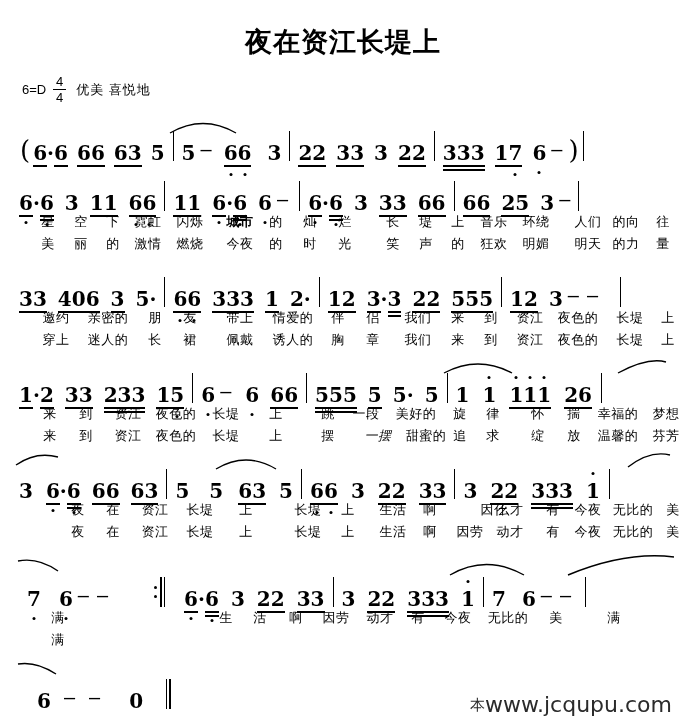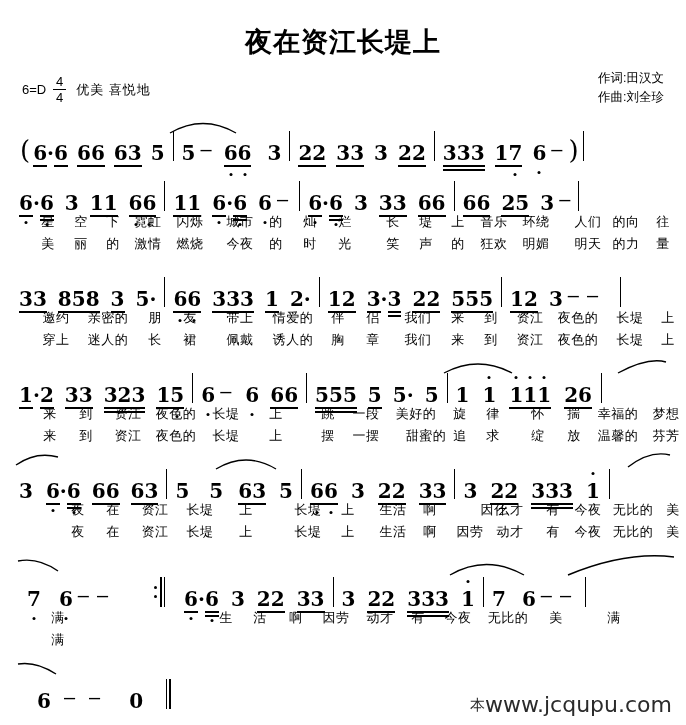--- a/index.html
+++ b/index.html
@@ -97,24 +97,20 @@
 <div class="hdr">
   <div class="hdr-left">
     <span class="keysig">6=D</span>
     <span class="meter">
       <span class="num">4</span>
       <span class="bar"></span>
       <span class="den">4</span>
     </span>
     <span class="mood">优美 喜悦地</span>
   </div>
-  <div class="hdr-right">
-    <div>作词:田汉文</div>
-    <div>作曲:刘全珍</div>
-  </div>
 </div>
 
 <div class="system" style="margin-top:2px;">
   <svg class="slur" style="left:150px;top:-4px;" width="70" height="18">
       <path d="M2,16 Q35,-3 68,16" stroke="#000" fill="none" stroke-width="1.4"></path>
     </svg>
   <div class="noterow">
     <span class="paren">(</span>
     <span class="measure">
       <span class="note"><span class="grp u1">6</span><span class="dotr">·</span><span class="grp u1">6</span></span>
@@ -178,21 +174,21 @@
       <span class="dash">–</span>
     </span>
     <span class="barline" style="margin-left:4px;"></span>
   </div>
   <div class="lyricrow">
       <span style="left: 30px;">星</span>
       <span style="left: 63px;">空</span>
       <span style="left: 95px;">下</span>
       <span style="left: 130px;">霓虹</span>
       <span style="left: 172px;">闪烁</span>
-      <span style="left: 222px;">城市</span>
+      <span style="left: 222px; font-weight: bold;">城市</span>
       <span style="left: 258px;">的</span>
       <span style="left: 292px;">灿</span>
       <span style="left: 327px;">烂</span>
       <span style="left: 375px;">长</span>
       <span style="left: 408px;">堤</span>
       <span style="left: 440px;">上</span>
       <span style="left: 476px;">音乐</span>
       <span style="left: 518px;">环绕</span>
       <span style="left: 570px;">人们</span>
       <span style="left: 608px;">的向</span>
@@ -216,21 +212,21 @@
       <span style="left: 570px;">明天</span>
       <span style="left: 608px;">的力</span>
       <span style="left: 645px;">量</span>
     </div>
 </div>
 
 <div class="system" style="margin-top:10px;">
   <div class="noterow">
     <span class="measure">
       <span class="note"><span class="grp u1">33</span></span>
-      <span class="note" style="margin-left:9px;"><span class="grp u1">858</span></span>
+      <span class="note" style="margin-left:9px;"><span class="grp u1">406</span></span>
       <span class="note" style="margin-left:9px;"><span class="grp u1">3</span></span>
       <span class="note" style="margin-left:9px;">5<span class="dotr">·</span></span>
     </span>
     <span class="barline"></span>
     <span class="measure">
       <span class="note"><span class="grp u1"><span class="oct-lo2">6</span><span class="oct-lo2">6</span></span></span>
       <span class="note" style="margin-left:9px;"><span class="grp u1">333</span></span>
       <span class="note" style="margin-left:9px;"><span class="grp u1">1</span></span>
       <span class="note" style="margin-left:9px;">2<span class="dotr">·</span></span>
     </span>
@@ -290,21 +286,21 @@
   <svg class="slur" style="left:424px;top:-6px;" width="72" height="18">
       <path d="M2,16 Q36,-2 70,16" stroke="#000" fill="none" stroke-width="1.4"></path>
     </svg>
   <svg class="slur" style="left:598px;top:-6px;" width="52" height="18">
       <path d="M2,16 Q32,0 50,5" stroke="#000" fill="none" stroke-width="1.4"></path>
     </svg>
   <div class="noterow">
     <span class="measure">
       <span class="note"><span class="grp u1">1</span><span class="dotr">·</span><span class="grp u1">2</span></span>
       <span class="note" style="margin-left:9px;"><span class="grp u1">33</span></span>
-      <span class="note" style="margin-left:9px;"><span class="grp u2">323</span></span>
+      <span class="note" style="margin-left:9px;"><span class="grp u2">233</span></span>
       <span class="note" style="margin-left:9px;"><span class="grp u1">1<span class="oct-lo2">5</span></span></span>
     </span>
     <span class="barline"></span>
     <span class="measure">
       <span class="note"><span class="oct-lo">6</span></span>
       <span class="dash">–</span>
       <span class="note" style="margin-left:9px;"><span class="oct-lo">6</span></span>
       <span class="note" style="margin-left:9px;"><span class="grp u1">66</span></span>
     </span>
     <span class="barline"></span>
@@ -341,21 +337,21 @@
       <span style="left: 648px;">梦想</span>
     </div>
   <div class="lyricrow">
       <span style="left: 32px;">来</span>
       <span style="left: 68px;">到</span>
       <span style="left: 110px;">资江</span>
       <span style="left: 158px;">夜色的</span>
       <span style="left: 208px;">长堤</span>
       <span style="left: 258px;">上</span>
       <span style="left: 310px;">摆</span>
-      <span style="left: 348px;">一摆</span>
+      <span style="left: 360px; font-style: italic;">一摆</span>
       <span style="left: 408px;">甜蜜的</span>
       <span style="left: 442px;">追</span>
       <span style="left: 475px;">求</span>
       <span style="left: 520px;">绽</span>
       <span style="left: 556px;">放</span>
       <span style="left: 600px;">温馨的</span>
       <span style="left: 648px;">芬芳</span>
     </div>
 </div>
 

